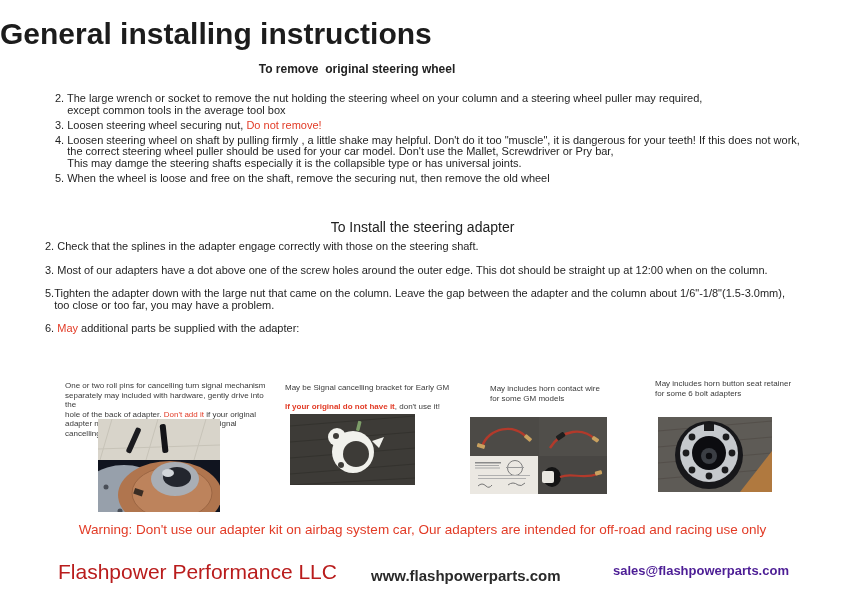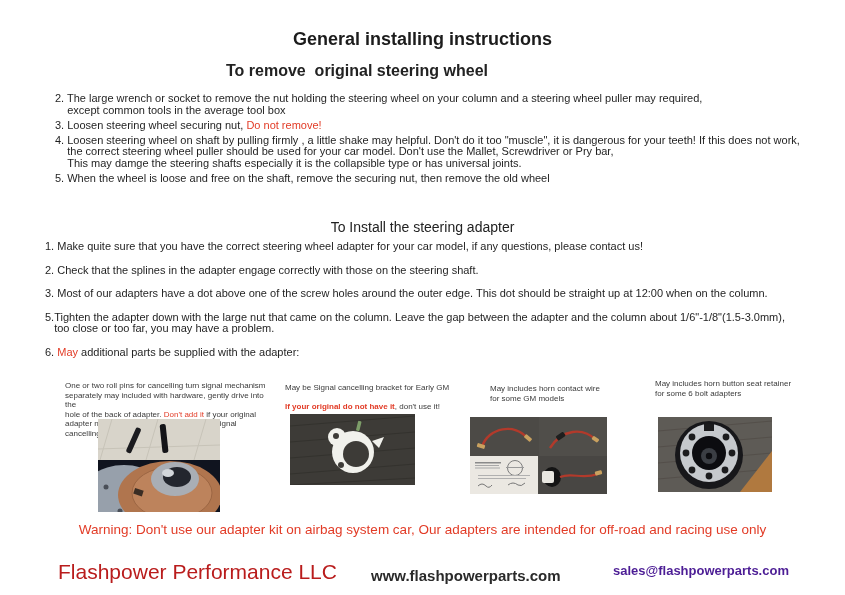--- a/index.html
+++ b/index.html
@@ -1,22 +1,22 @@
 <!DOCTYPE html>
 <html><head>
 <meta charset="utf-8">
 <style>
   html,body{margin:0;padding:0;background:#fff;}
   .page{position:relative;width:845px;height:595px;background:#ffffff;overflow:hidden;
         font-family:"Liberation Sans",sans-serif;color:#1f1f1f;}
   .pre{white-space:pre-wrap;}
-  .title{position:absolute;top:17px;left:0;width:845px;text-align:center;
-         font-size:18px;font-weight:bold;color:#1c1c1c;margin-top:12px;}
+  .title{position:absolute;top:17px;left:0;width:845px;text-align:left;
+         font-size:30px;font-weight:bold;color:#1c1c1c;}
   .subtitle{position:absolute;top:62px;left:0;width:714px;text-align:center;
-            font-size:16px;font-weight:bold;color:#222;}
+            font-size:12px;font-weight:bold;color:#222;}
   .install-heading{position:absolute;top:219px;left:0;width:845px;text-align:center;
             font-size:14px;font-weight:normal;color:#222;}
   .remove-list{position:absolute;top:93px;left:55px;right:12px;font-size:11px;line-height:11.5px;}
   .remove-list .item{margin:0 0 3.5px 0;}
   .install-list{position:absolute;top:241px;left:45px;right:12px;font-size:11px;line-height:11.5px;}
   .install-list .item{margin:0 0 12px 0;}
   .red{color:#e23b26;}
   .red-b{color:#e23b26;font-weight:bold;}
   .caption{position:absolute;font-size:8px;line-height:9.5px;color:#3a3a3a;}
   .photo{position:absolute;}
@@ -41,21 +41,20 @@
     <div class="item"><span class="pre">3. Loosen steering wheel securing nut, </span><span class="red pre">Do not remove!</span><span class="pre"></span></div>
     <div class="item"><span class="pre">4. Loosen steering wheel on shaft by pulling firmly , a little shake may helpful. Don't do it too "muscle", it is dangerous for your teeth! If this does not work,
     the correct steering wheel puller should be used for your car model. Don't use the Mallet, Screwdriver or Pry bar,
     This may damge the steering shafts especially it is the collapsible type or has universal joints.</span><span class="red pre"></span><span class="pre"></span></div>
     <div class="item"><span class="pre">5. When the wheel is loose and free on the shaft, remove the securing nut, then remove the old wheel</span><span class="red pre"></span><span class="pre"></span></div>
   </div>
 
   <div class="install-heading pre">To Install the steering adapter</div>
 
   <div class="install-list">
-    <div class="item"><span class="pre">1. Make quite sure that you have the correct steering wheel adapter for your car model, if any questions, please contact us!</span><span class="red pre"></span><span class="pre"></span></div>
     <div class="item"><span class="pre">2. Check that the splines in the adapter engage correctly with those on the steering shaft.</span><span class="red pre"></span><span class="pre"></span></div>
     <div class="item"><span class="pre">3. Most of our adapters have a dot above one of the screw holes around the outer edge. This dot should be straight up at 12:00 when on the column.</span><span class="red pre"></span><span class="pre"></span></div>
     <div class="item"><span class="pre">5.Tighten the adapter down with the large nut that came on the column. Leave the gap between the adapter and the column about 1/6"-1/8"(1.5-3.0mm),
    too close or too far, you may have a problem.</span><span class="red pre"></span><span class="pre"></span></div>
     <div class="item"><span class="pre">6. </span><span class="red pre">May</span><span class="pre"> additional parts be supplied with the adapter:</span></div>
   </div>
 
   <div class="caption" style="left:65px;top:381px;width:205px;"><span class="pre">One or two roll pins for cancelling turn signal mechanism
 separately may included with hardware, gently drive into the
 hole of the back of adapter. </span><span class="red pre">Don't add it</span><span class="pre"> if your original

